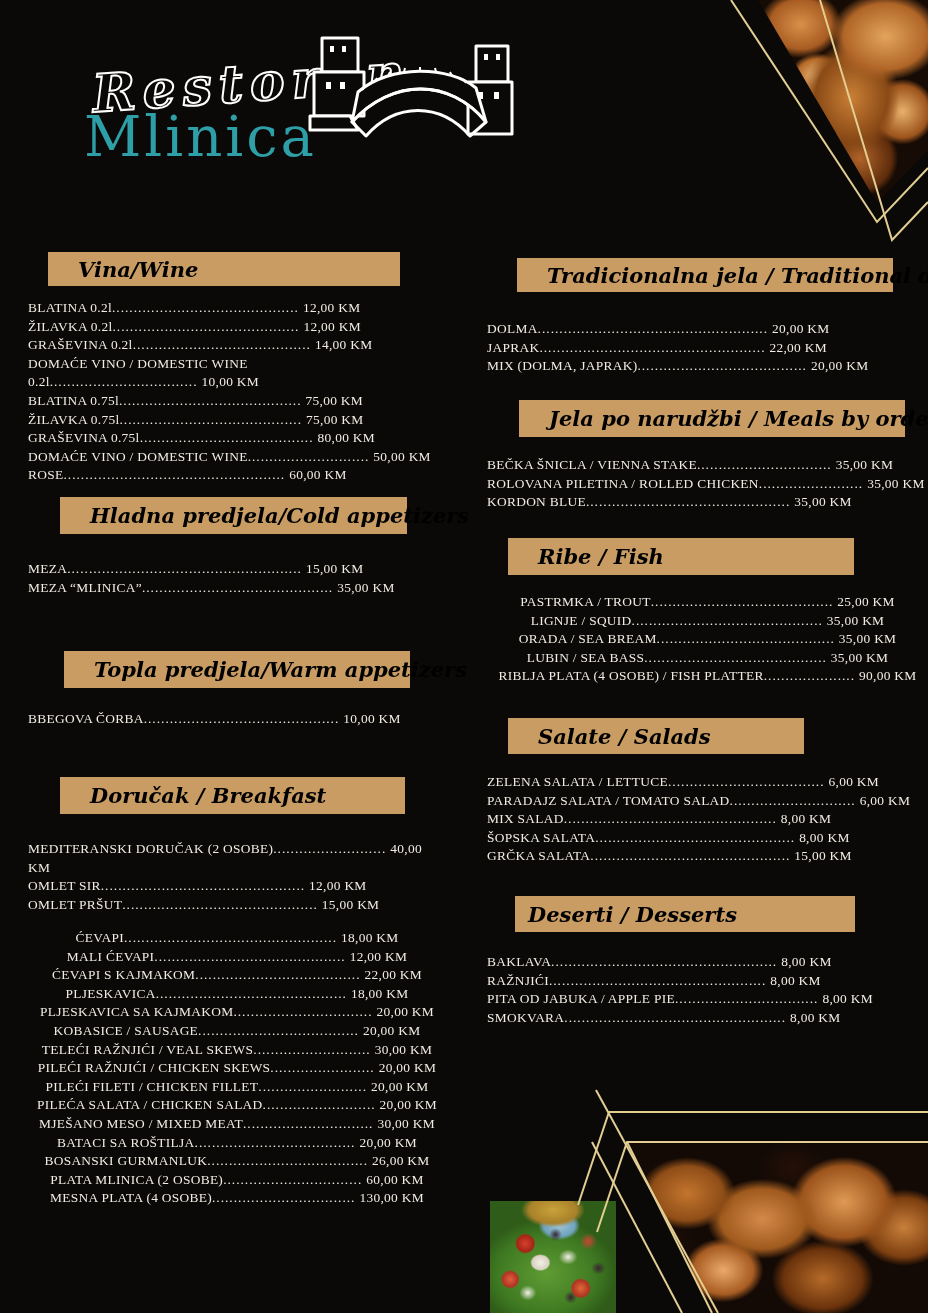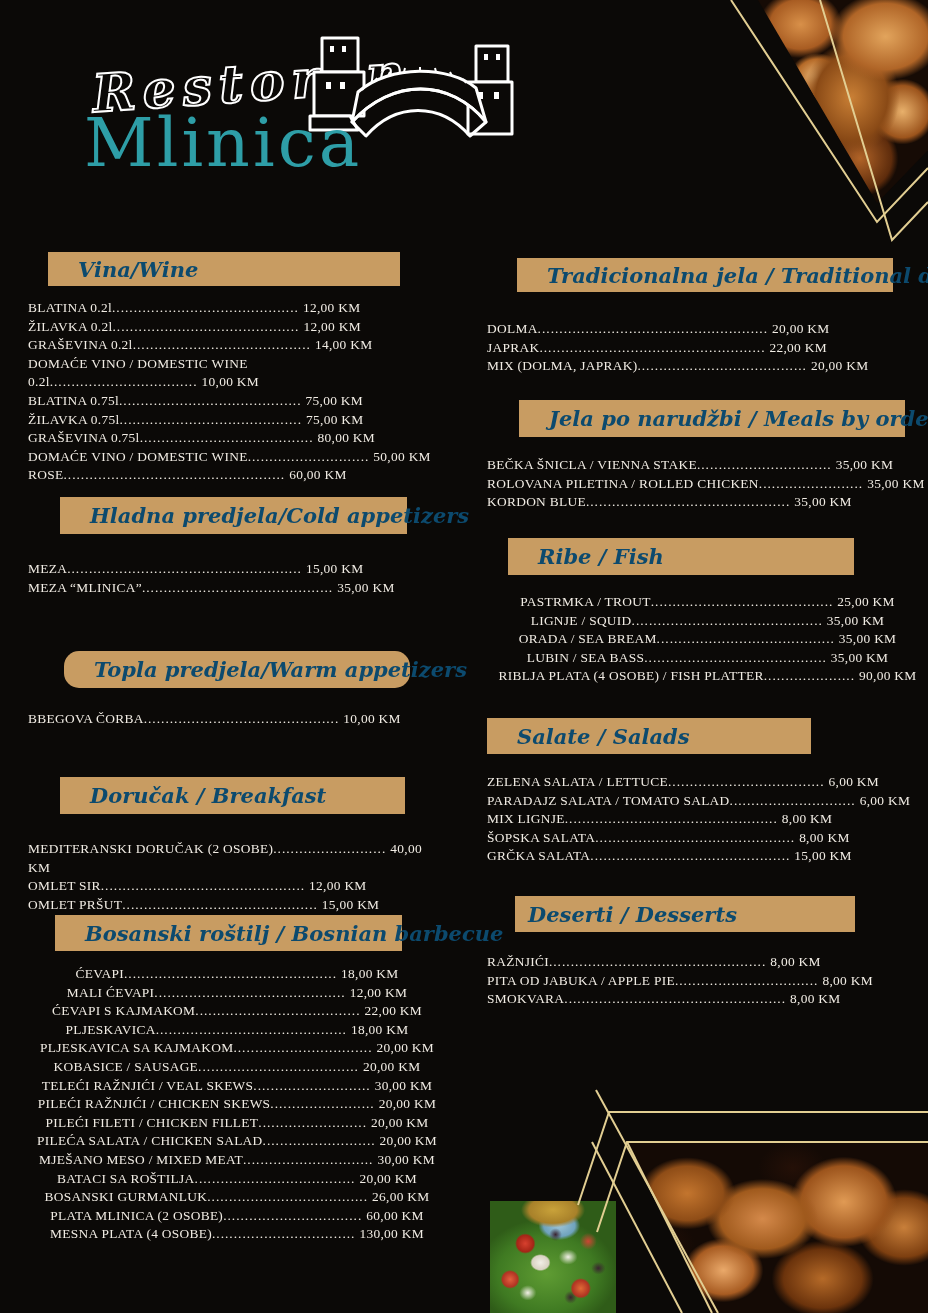--- a/index.html
+++ b/index.html
@@ -21,37 +21,37 @@
     -webkit-text-stroke:2px #ffffff;
     transform:rotate(-4deg);
     white-space:nowrap;
   }
   .logo-bridge{
     position:absolute;left:300px;top:30px;width:216px;height:128px;
   }
   .logo-name{
     position:absolute;left:84px;top:106px;
     font-family:"DejaVu Serif", serif;
-    font-size:68px;font-weight:400;letter-spacing:3px;
+    font-size:56px;font-weight:400;letter-spacing:3px;
     color:#2E9EA7;line-height:1.1;
     white-space:nowrap;
   }
 
   
   .section{position:absolute;}
   .banner{
     background:#C89C62;
     display:flex;align-items:center;
     box-sizing:border-box;
     padding-left:30px;
   }
   .banner-title{
     font-family:"DejaVu Serif", serif;
     font-style:italic;font-weight:700;
-    font-size:21px;color:#0c4a6e;
+    font-size:21px;color:#000000;
     white-space:nowrap;
   }
   .items{color:#F1ECE4;}
   .item{
     font-size:13.4px;line-height:18.6px;
     letter-spacing:0.3px;
     color:#F1ECE4;
   }
   .item .dots{letter-spacing:1px;}
   .item .pr{padding-left:4px;}
@@ -59,21 +59,21 @@
   
   #sec-wine       {left:28px;top:252px;width:418px;}
   #sec-wine .banner{margin-left:20px;width:352px;height:34px;}
   #sec-wine .items{margin-top:13px;}
 
   #sec-cold       {left:28px;top:497px;width:418px;}
   #sec-cold .banner{margin-left:32px;width:347px;height:37px;}
   #sec-cold .items{margin-top:26px;}
 
   #sec-warm       {left:28px;top:651px;width:418px;}
-  #sec-warm .banner{margin-left:36px;width:346px;height:37px;border-radius:15px;}
+  #sec-warm .banner{margin-left:36px;width:346px;height:37px;}
   #sec-warm .items{margin-top:22px;}
 
   #sec-breakfast  {left:28px;top:777px;width:418px;}
   #sec-breakfast .banner{margin-left:32px;width:345px;height:37px;}
   #sec-breakfast .items{margin-top:26px;}
 
   #sec-bbq        {left:28px;top:915px;width:418px;}
   #sec-bbq .banner{margin-left:27px;width:347px;height:36px;}
   #sec-bbq .items{margin-top:14px;text-align:center;}
 
@@ -84,21 +84,21 @@
 
   #sec-order      {left:487px;top:400px;width:441px;}
   #sec-order .banner{margin-left:32px;width:386px;height:37px;}
   #sec-order .items{margin-top:19px;}
 
   #sec-fish       {left:487px;top:538px;width:441px;}
   #sec-fish .banner{margin-left:21px;width:346px;height:37px;}
   #sec-fish .items{margin-top:18px;text-align:center;}
 
   #sec-salads     {left:487px;top:718px;width:441px;}
-  #sec-salads .banner{width:324px;height:36px;}
+  #sec-salads .banner{margin-left:21px;width:296px;height:36px;}
   #sec-salads .items{margin-top:19px;}
 
   #sec-desserts   {left:487px;top:896px;width:441px;}
   #sec-desserts .banner{margin-left:28px;width:340px;height:36px;padding-left:13px;}
   #sec-desserts .items{margin-top:21px;}
 
   
   .photo{position:absolute;}
   #photo-chicken{
     left:758px;top:0;width:170px;height:203px;
@@ -239,23 +239,20 @@
     <div class="banner">
       <span class="banner-title">Doručak / Breakfast</span>
     </div>
     <div class="items">
       <div class="item"><span class="nm">MEDITERANSKI DORUČAK (2 OSOBE)</span><span class="dots">..........................</span><span class="pr">40,00 KM</span></div>
       <div class="item"><span class="nm">OMLET SIR</span><span class="dots">...............................................</span><span class="pr">12,00 KM</span></div>
       <div class="item"><span class="nm">OMLET PRŠUT</span><span class="dots">.............................................</span><span class="pr">15,00 KM</span></div>
     </div>
   </div>
 <div class="section" id="sec-bbq">
-    <div class="banner">
-      <span class="banner-title">Bosanski roštilj / Bosnian barbecue</span>
-    </div>
     <div class="items">
       <div class="item"><span class="nm">ĆEVAPI</span><span class="dots">.................................................</span><span class="pr">18,00 KM</span></div>
       <div class="item"><span class="nm">MALI ĆEVAPI</span><span class="dots">............................................</span><span class="pr">12,00 KM</span></div>
       <div class="item"><span class="nm">ĆEVAPI S KAJMAKOM</span><span class="dots">......................................</span><span class="pr">22,00 KM</span></div>
       <div class="item"><span class="nm">PLJESKAVICA</span><span class="dots">............................................</span><span class="pr">18,00 KM</span></div>
       <div class="item"><span class="nm">PLJESKAVICA SA KAJMAKOM</span><span class="dots">................................</span><span class="pr">20,00 KM</span></div>
       <div class="item"><span class="nm">KOBASICE / SAUSAGE</span><span class="dots">.....................................</span><span class="pr">20,00 KM</span></div>
       <div class="item"><span class="nm">TELEĆI RAŽNJIĆI / VEAL SKEWS</span><span class="dots">...........................</span><span class="pr">30,00 KM</span></div>
       <div class="item"><span class="nm">PILEĆI RAŽNJIĆI / CHICKEN SKEWS</span><span class="dots">........................</span><span class="pr">20,00 KM</span></div>
       <div class="item"><span class="nm">PILEĆI FILETI / CHICKEN FILLET</span><span class="dots">.........................</span><span class="pr">20,00 KM</span></div>
@@ -299,27 +296,28 @@
       <div class="item"><span class="nm">RIBLJA PLATA (4 OSOBE) / FISH PLATTER</span><span class="dots">.....................</span><span class="pr">90,00 KM</span></div>
     </div>
   </div>
 <div class="section" id="sec-salads">
     <div class="banner">
       <span class="banner-title">Salate / Salads</span>
     </div>
     <div class="items">
       <div class="item"><span class="nm">ZELENA SALATA / LETTUCE</span><span class="dots">....................................</span><span class="pr">6,00 KM</span></div>
       <div class="item"><span class="nm">PARADAJZ SALATA / TOMATO SALAD</span><span class="dots">.............................</span><span class="pr">6,00 KM</span></div>
-      <div class="item"><span class="nm">MIX LIGNJE</span><span class="dots">.................................................</span><span class="pr">8,00 KM</span></div>
+      <div class="item"><span class="nm">MIX SALAD</span><span class="dots">.................................................</span><span class="pr">8,00 KM</span></div>
       <div class="item"><span class="nm">ŠOPSKA SALATA</span><span class="dots">..............................................</span><span class="pr">8,00 KM</span></div>
       <div class="item"><span class="nm">GRČKA SALATA</span><span class="dots">..............................................</span><span class="pr">15,00 KM</span></div>
     </div>
   </div>
 <div class="section" id="sec-desserts">
     <div class="banner">
       <span class="banner-title">Deserti / Desserts</span>
     </div>
     <div class="items">
+      <div class="item"><span class="nm">BAKLAVA</span><span class="dots">....................................................</span><span class="pr">8,00 KM</span></div>
       <div class="item"><span class="nm">RAŽNJIĆI</span><span class="dots">..................................................</span><span class="pr">8,00 KM</span></div>
       <div class="item"><span class="nm">PITA OD JABUKA / APPLE PIE</span><span class="dots">.................................</span><span class="pr">8,00 KM</span></div>
       <div class="item"><span class="nm">SMOKVARA</span><span class="dots">...................................................</span><span class="pr">8,00 KM</span></div>
     </div>
   </div>
 
 </body></html>

